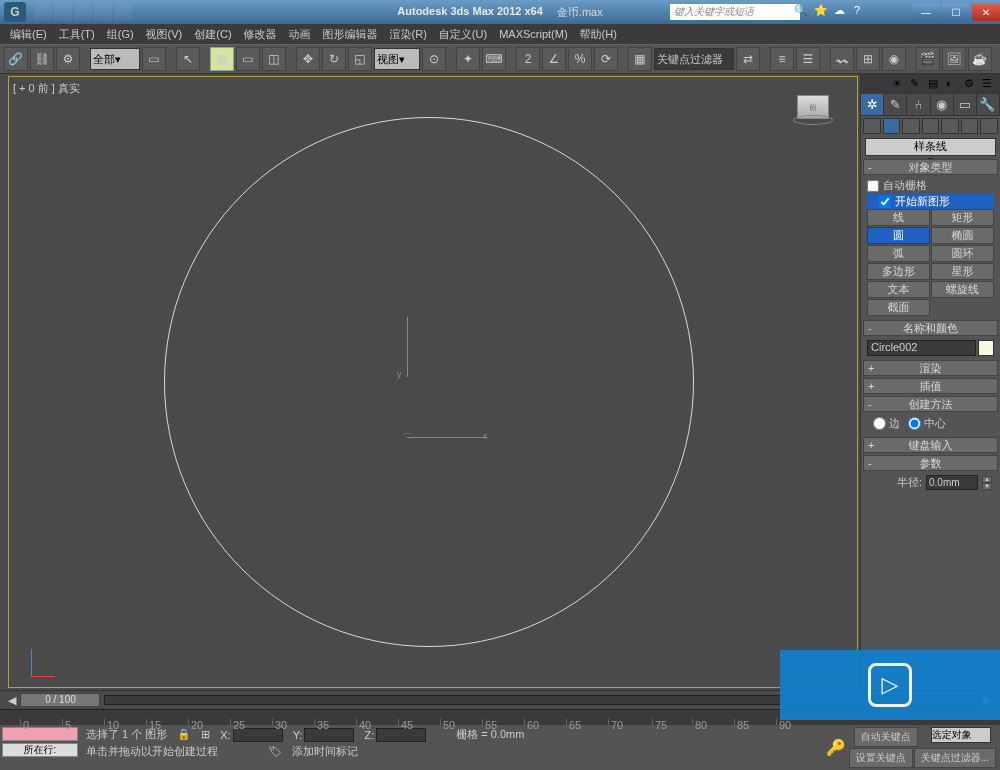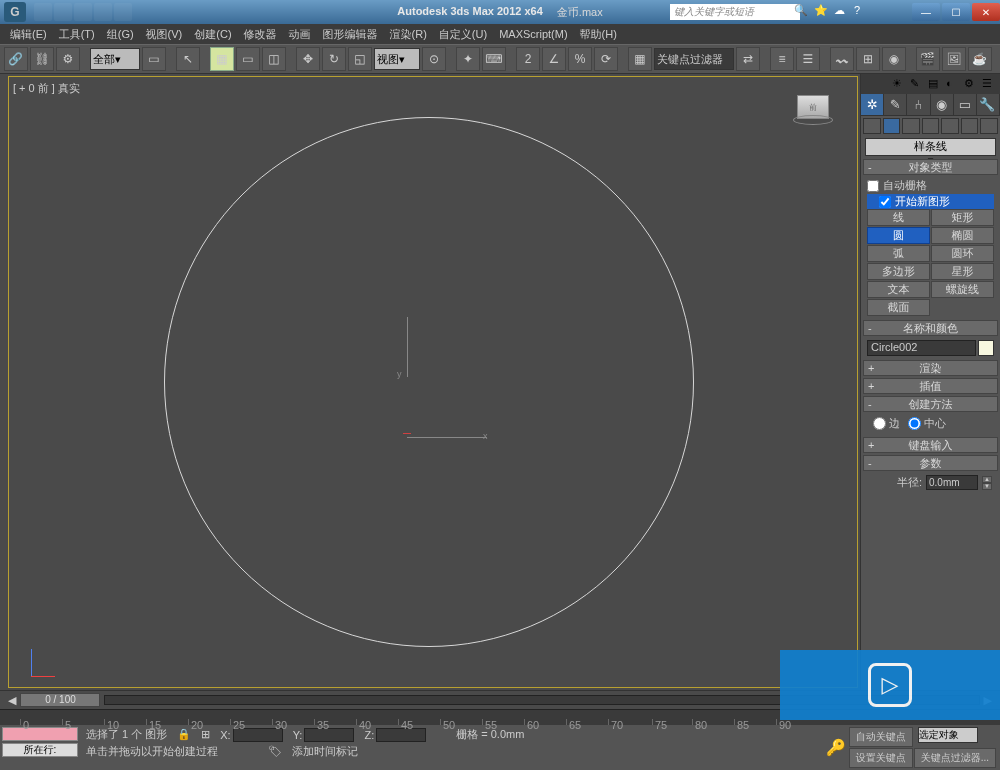--- a/index.html
+++ b/index.html
@@ -406,21 +406,21 @@
       </div>
       <div class="row1">
         <span>单击并拖动以开始创建过程</span>
         <span style="margin-left:40px">🏷</span>
         <span>添加时间标记</span>
       </div>
     </div>
     <div class="status-right">
       <div style="color:#888;font-size:16px;">🔑</div>
       <div style="display:flex;flex-direction:column;gap:1px;">
-        <div style="display:flex;gap:5px;">
+        <div style="display:flex;gap:13px;justify-content:center;">
           <div class="sbtn2">自动关键点</div>
           <div class="tinput">选定对象</div>
         </div>
         <div style="display:flex;gap:1px;">
           <div class="sbtn2">设置关键点</div>
           <div class="sbtn2">关键点过滤器...</div>
         </div>
       </div>
     </div>
   </div>

